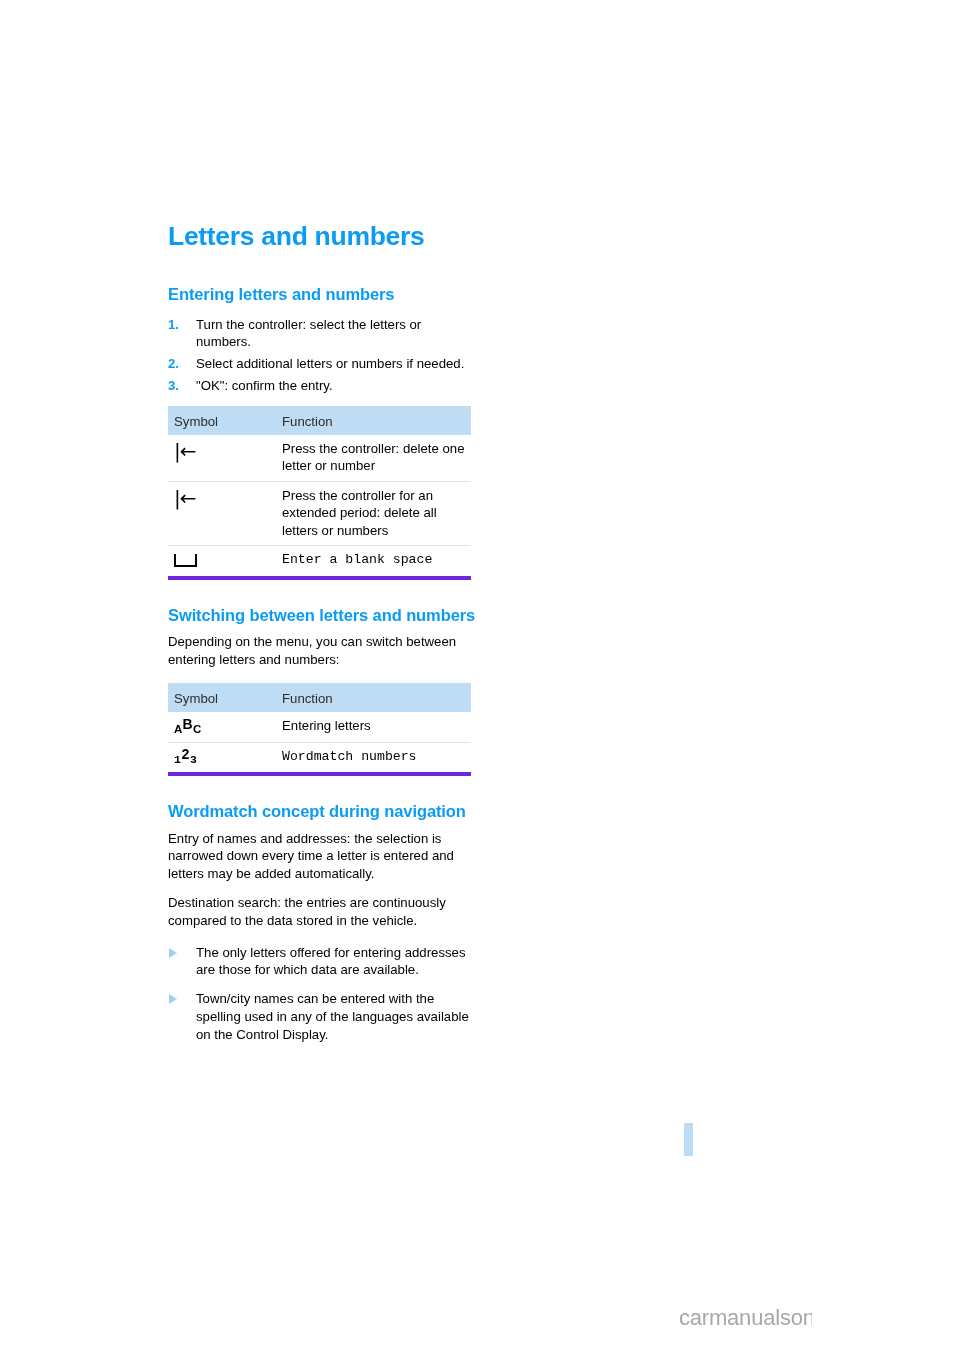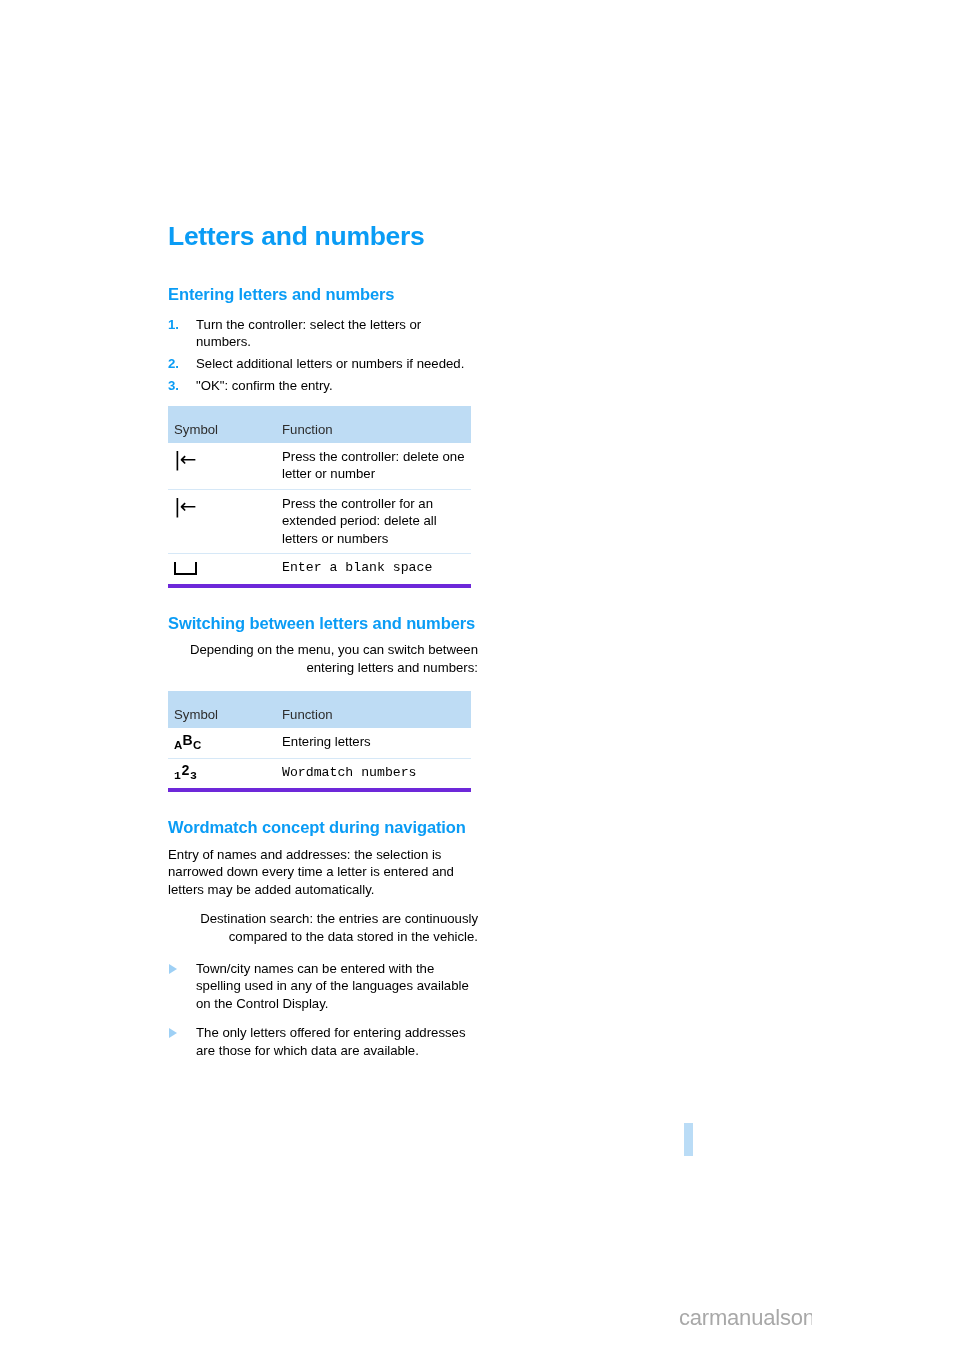--- a/index.html
+++ b/index.html
@@ -75,35 +75,35 @@
     font-size: 13.2px;
   }
 
   
   p.body {
     font-size: 13.2px;
     color: #000;
     line-height: 1.35;
     margin: 0 0 11px 0;
   }
-  p.body.last { margin-bottom: 14px; text-align: right; }
+  p.body.last { margin-bottom: 14px; }
 
   
   table.sym-table {
     width: 303px;
     border-collapse: collapse;
     margin: 11px 0 0 0;
     font-size: 13.2px;
   }
   table.sym-table thead th {
     background: #bedcf4;
     color: #2d2d2d;
     font-weight: normal;
     text-align: left;
-    padding: 16px 6px 5px 6px;
+    padding: 8px 6px 5px 6px;
     font-size: 13.2px;
     line-height: 1.2;
   }
   table.sym-table thead th.col-sym { width: 96px; }
   table.sym-table tbody td {
     border-bottom: 1.5px solid #d6e8f7;
     padding: 5px 6px 6px 6px;
     vertical-align: top;
     line-height: 1.33;
     color: #000;
@@ -336,25 +336,25 @@
 
     <div style="height:26px"></div>
 
     <h2 class="section-title tight">Wordmatch concept during navigation</h2>
     <p class="body">Entry of names and addresses: the selection is narrowed down every time a letter is entered and letters may be added automatically.</p>
     <p class="body last">Destination search: the entries are continuously compared to the data stored in the vehicle.</p>
 
     <ul class="tri-list">
       <li>
         <span class="tri"></span>
+        <span>The only letters offered for entering addresses are those for which data are available.</span>
+      </li>
+      <li>
+        <span class="tri"></span>
         <span>Town/city names can be entered with the spelling used in any of the languages available on the Control Display.</span>
-      </li>
-      <li>
-        <span class="tri"></span>
-        <span>The only letters offered for entering addresses are those for which data are available.</span>
       </li>
     </ul>
 
   </div>
 
   <div id="footer-bar"></div>
 
   <div id="tabrail">
     <div class="tab active" style="height:114px">
       <span class="tab-label">At a glance</span>

